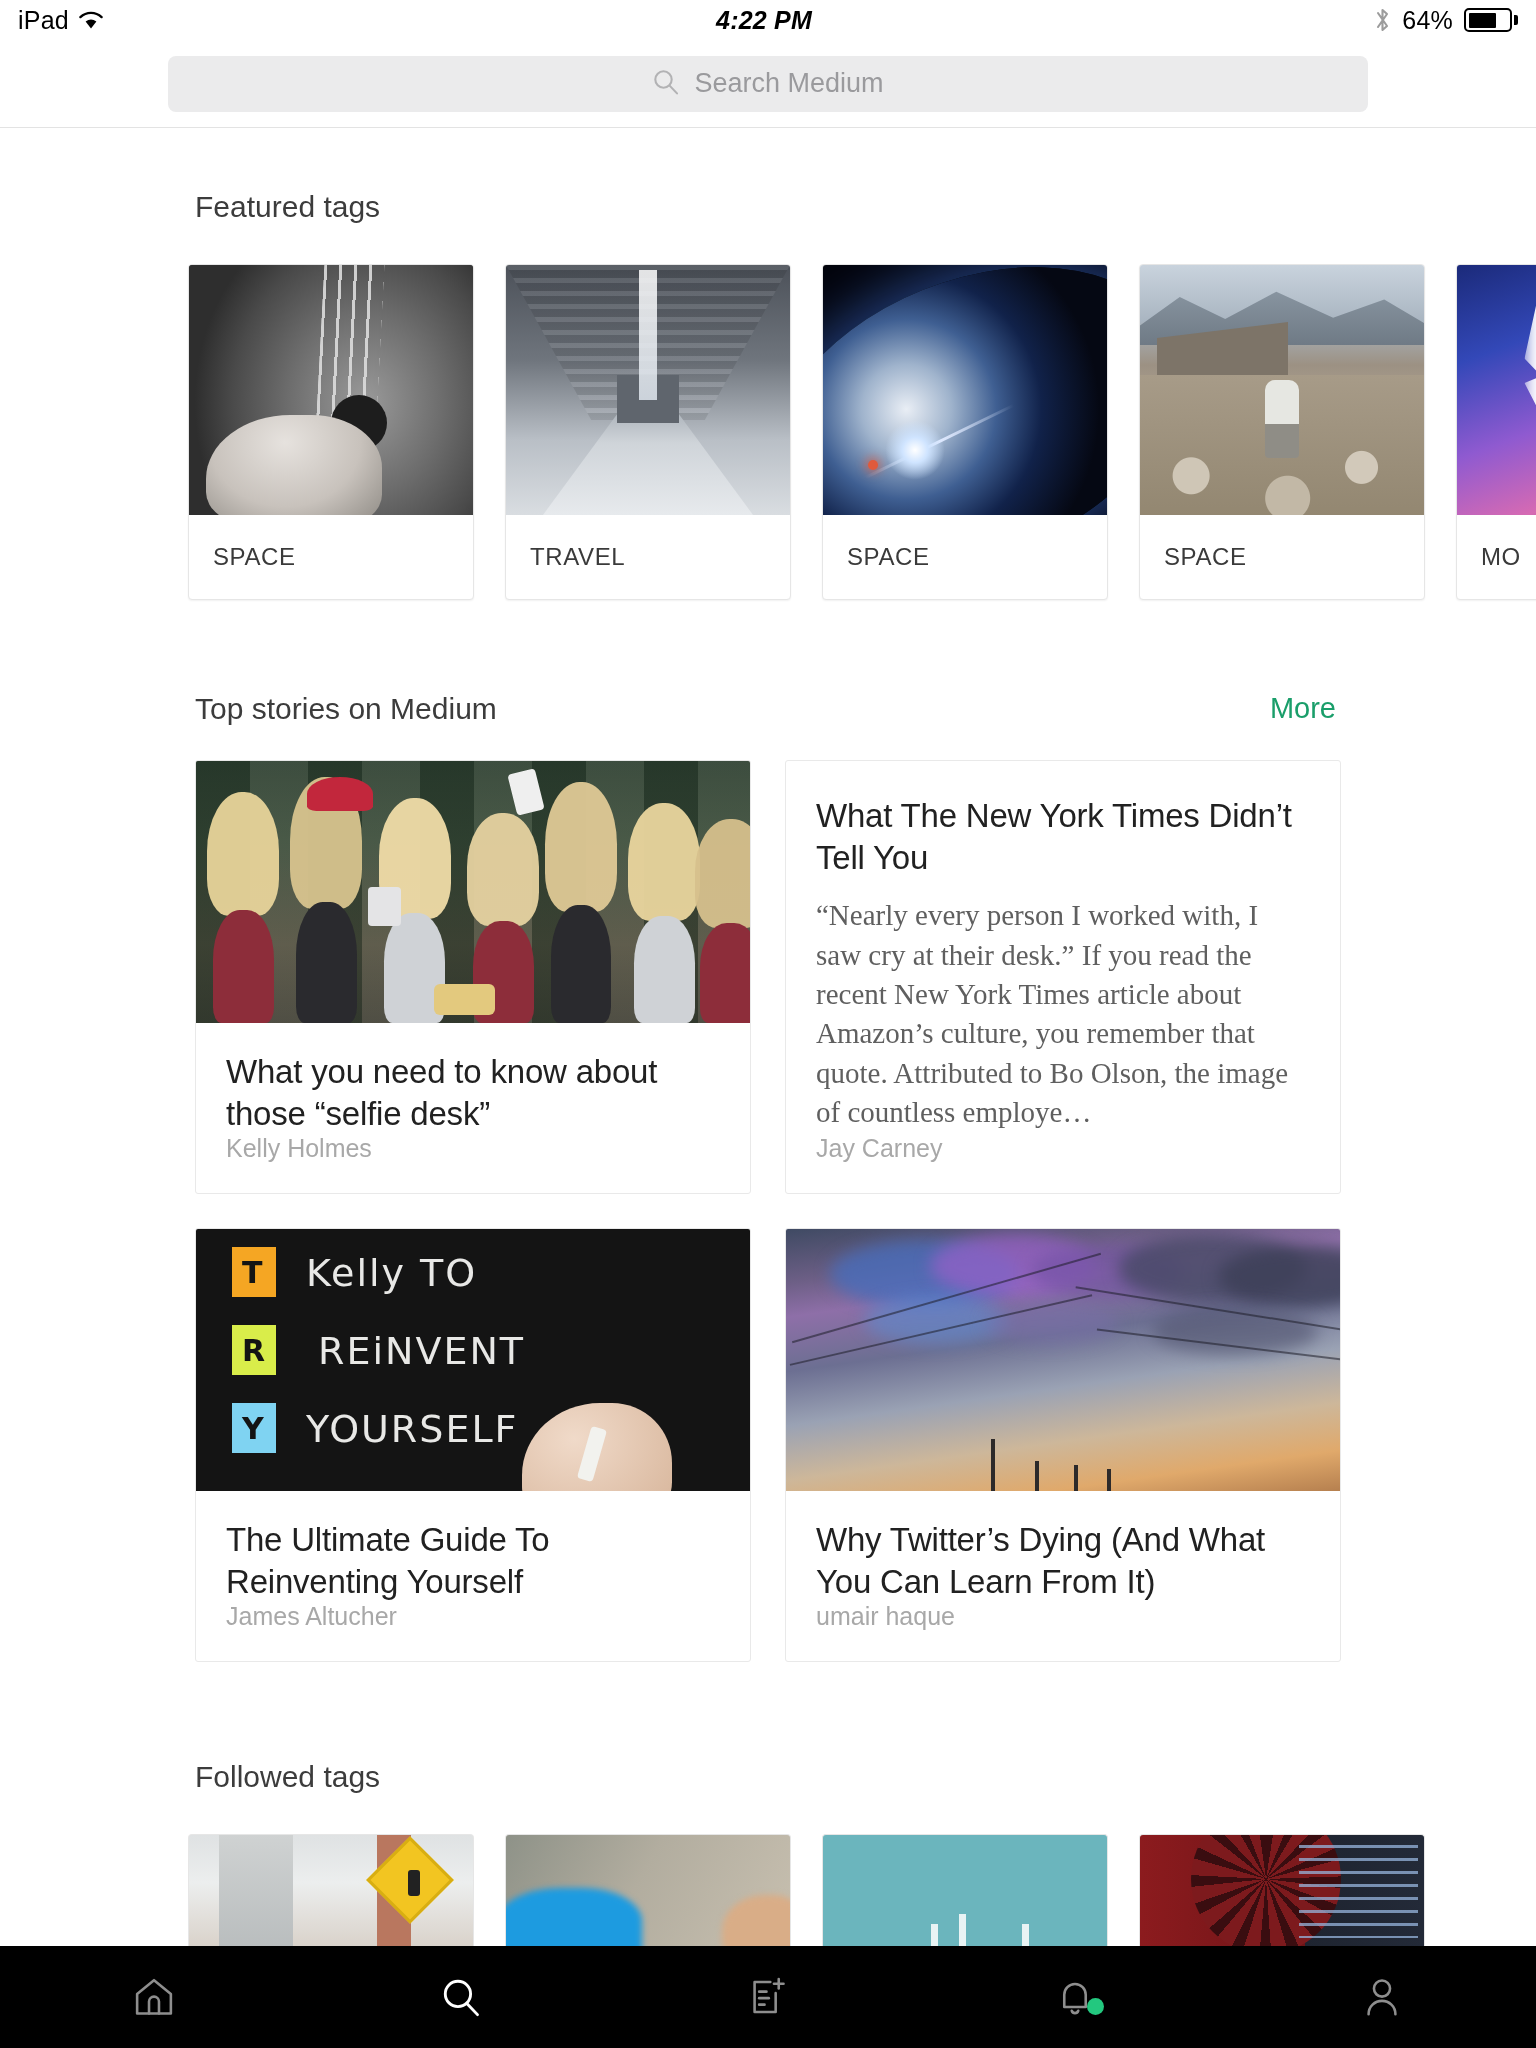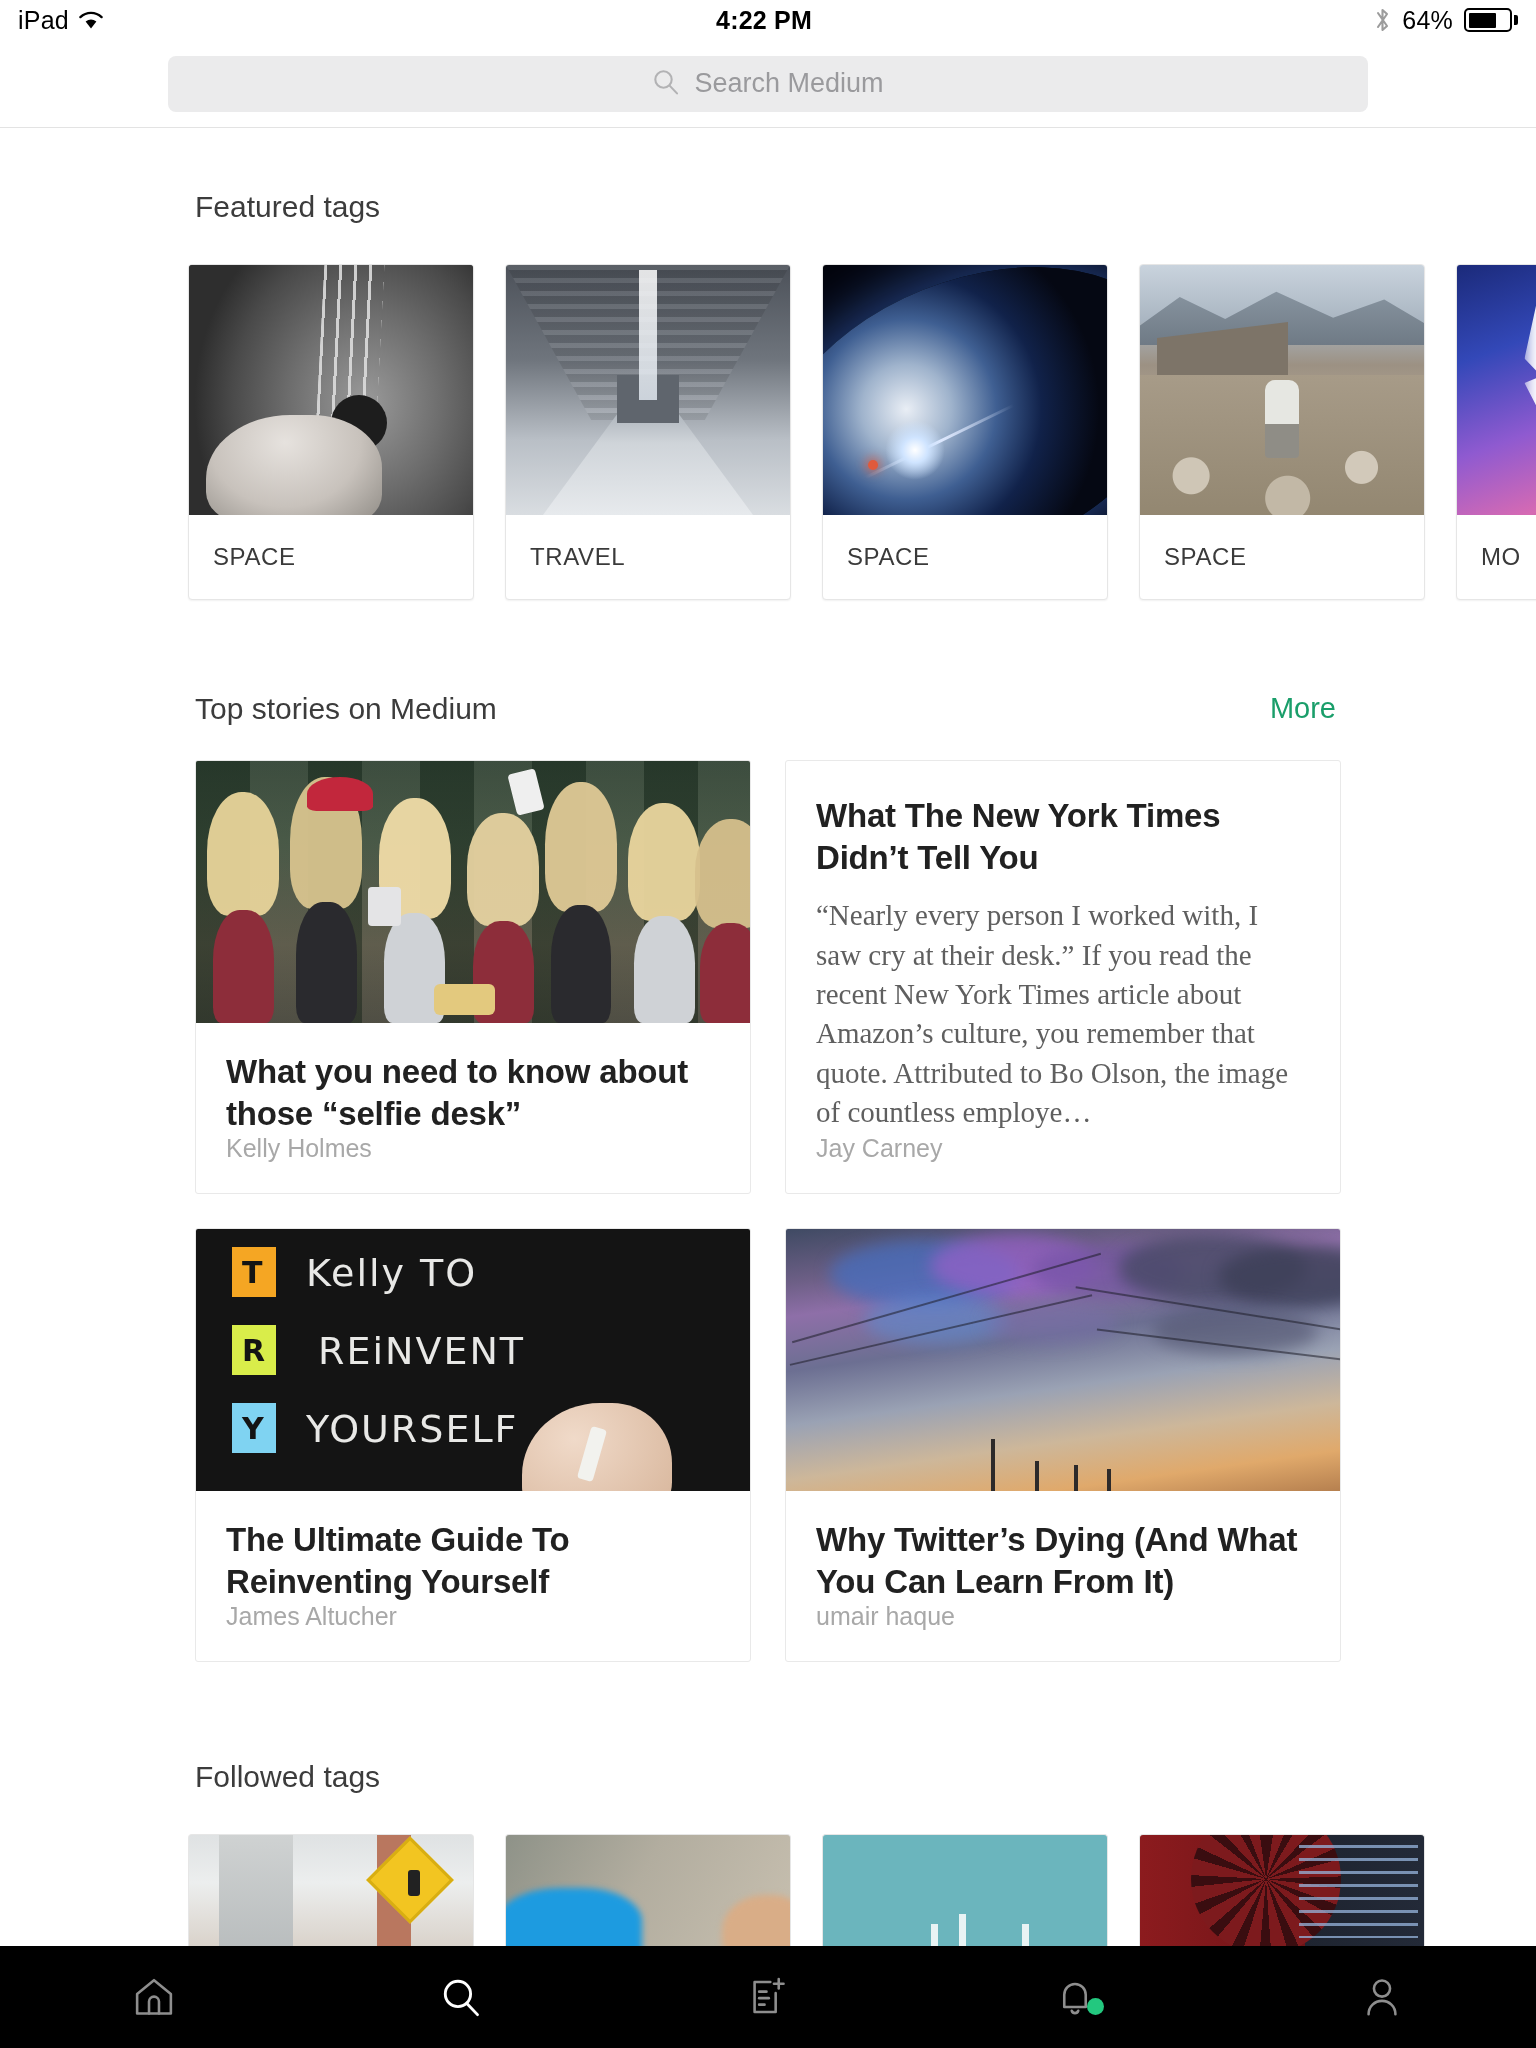--- a/index.html
+++ b/index.html
@@ -12,21 +12,21 @@
   .screen { position:relative; width:1536px; height:2048px; background:#fff; }
 
   
   .statusbar {
     height:40px; display:flex; align-items:center;
     padding:0 18px; font-size:25px; color:#000;
     letter-spacing:.2px;
   }
   .sb-left { display:flex; align-items:center; gap:9px; }
   .sb-center { position:absolute; left:0; right:8px; text-align:center;
-               font-size:25px; font-weight:600; pointer-events:none; }
+               font-size:25px; font-weight:600; pointer-events:none;font-style:italic; }
   .sb-right { margin-left:auto; display:flex; align-items:center; gap:11px; position:relative; z-index:2;}
   .wifi-icon svg, .bt-icon svg { display:block; }
   .battery { display:flex; align-items:center; }
   .batt-body { width:48px; height:24px; border:2.5px solid #000; border-radius:5px;
                padding:2.5px; display:flex; }
   .batt-fill { background:#000; border-radius:1px; }
   .batt-cap { width:4px; height:10px; background:#000; border-radius:0 2px 2px 0; margin-left:2px; }
 
   
   .search-header {
@@ -137,21 +137,21 @@
     margin-top:34px; padding:0 195px; display:grid;
     grid-template-columns:1fr 1fr; gap:34px 34px;
   }
   .story-card {
     background:#fff; border:1px solid #e9e9e9; border-radius:3px;
     display:flex; flex-direction:column; overflow:hidden;
   }
   .story-img { width:100%; height:262px; position:relative; overflow:hidden; }
   .story-body { padding:28px 30px 0 30px; flex:1; }
   .story-title {
-    font-size:33px; font-weight:700; line-height:1.26; color:#212121;
+    font-size:33px; font-weight:400; line-height:1.26; color:#212121;
     letter-spacing:-.2px;
   }
   .story-excerpt {
     font-family:"Liberation Serif", serif;
     font-size:29px; line-height:1.36; color:#5f5f5f; margin-top:18px;
   }
   .story-author { padding:0 30px 30px 30px; font-size:25px; color:#a8a8a8; margin-top:auto; }
   .card-tall .story-body { padding-top:34px; }
 
   

